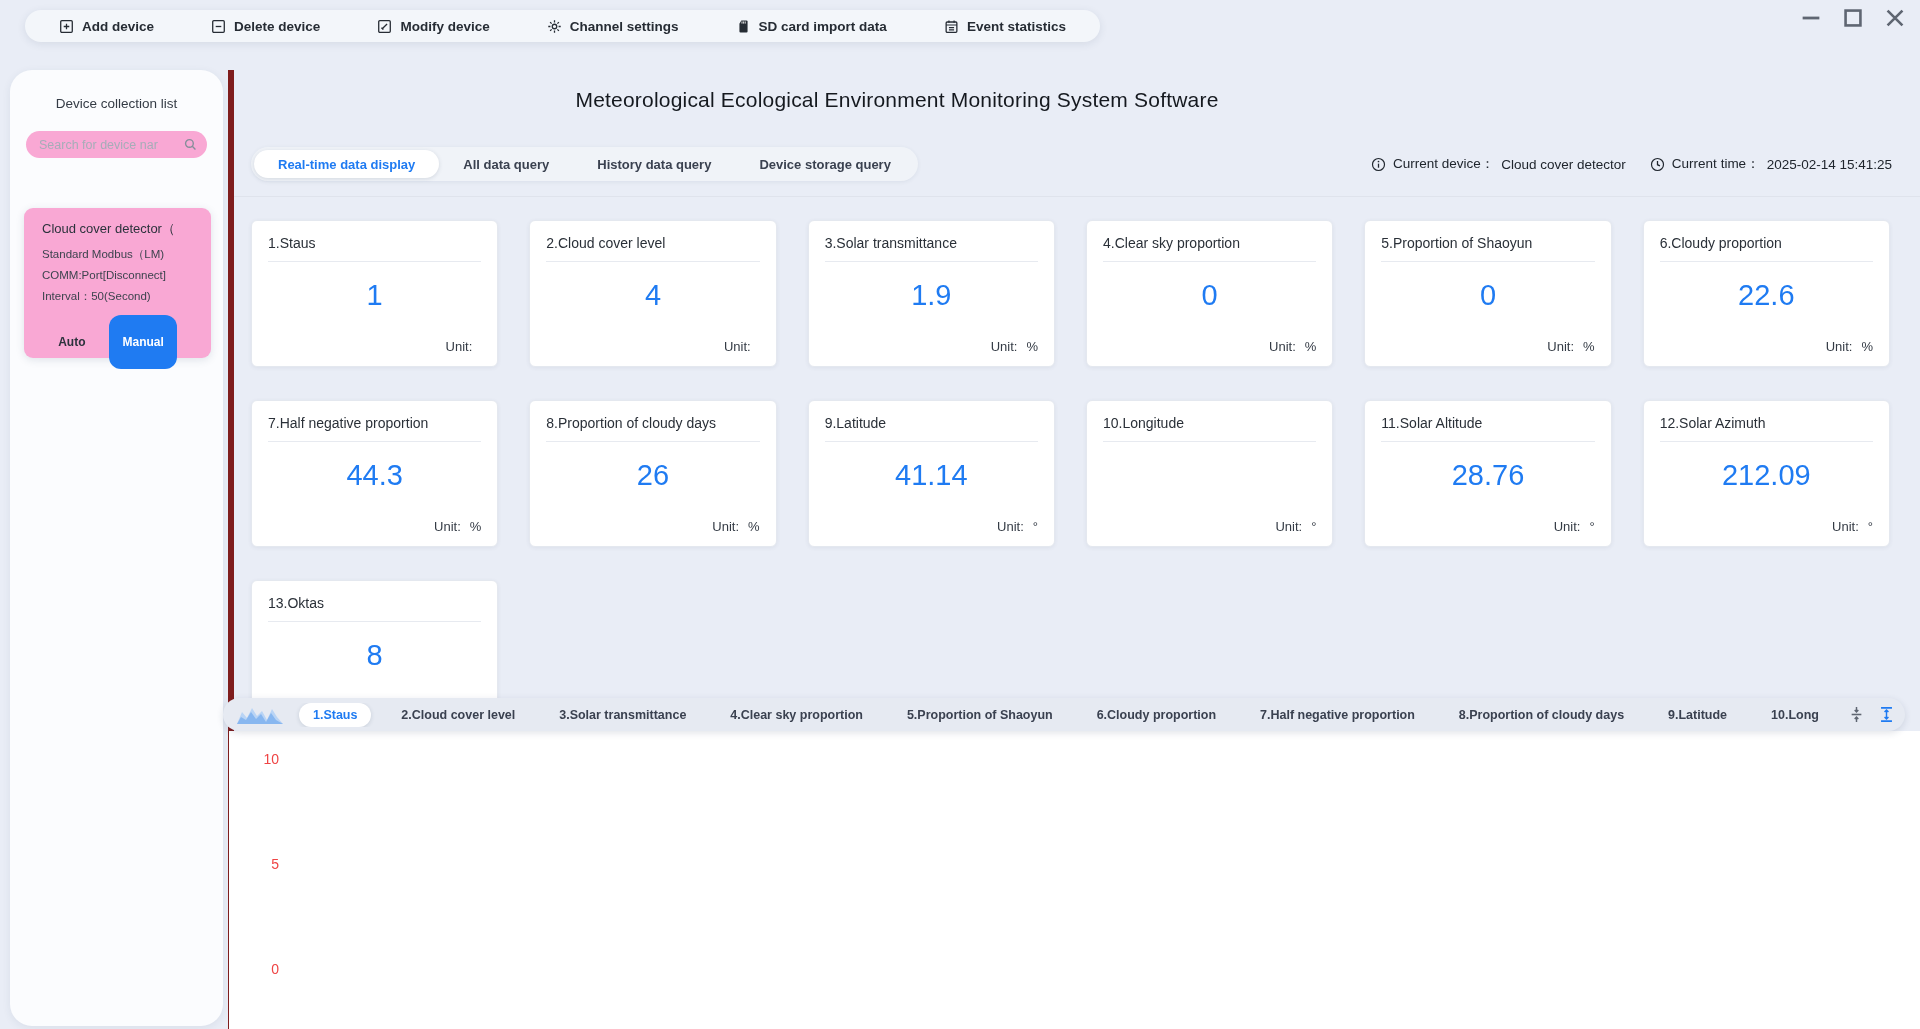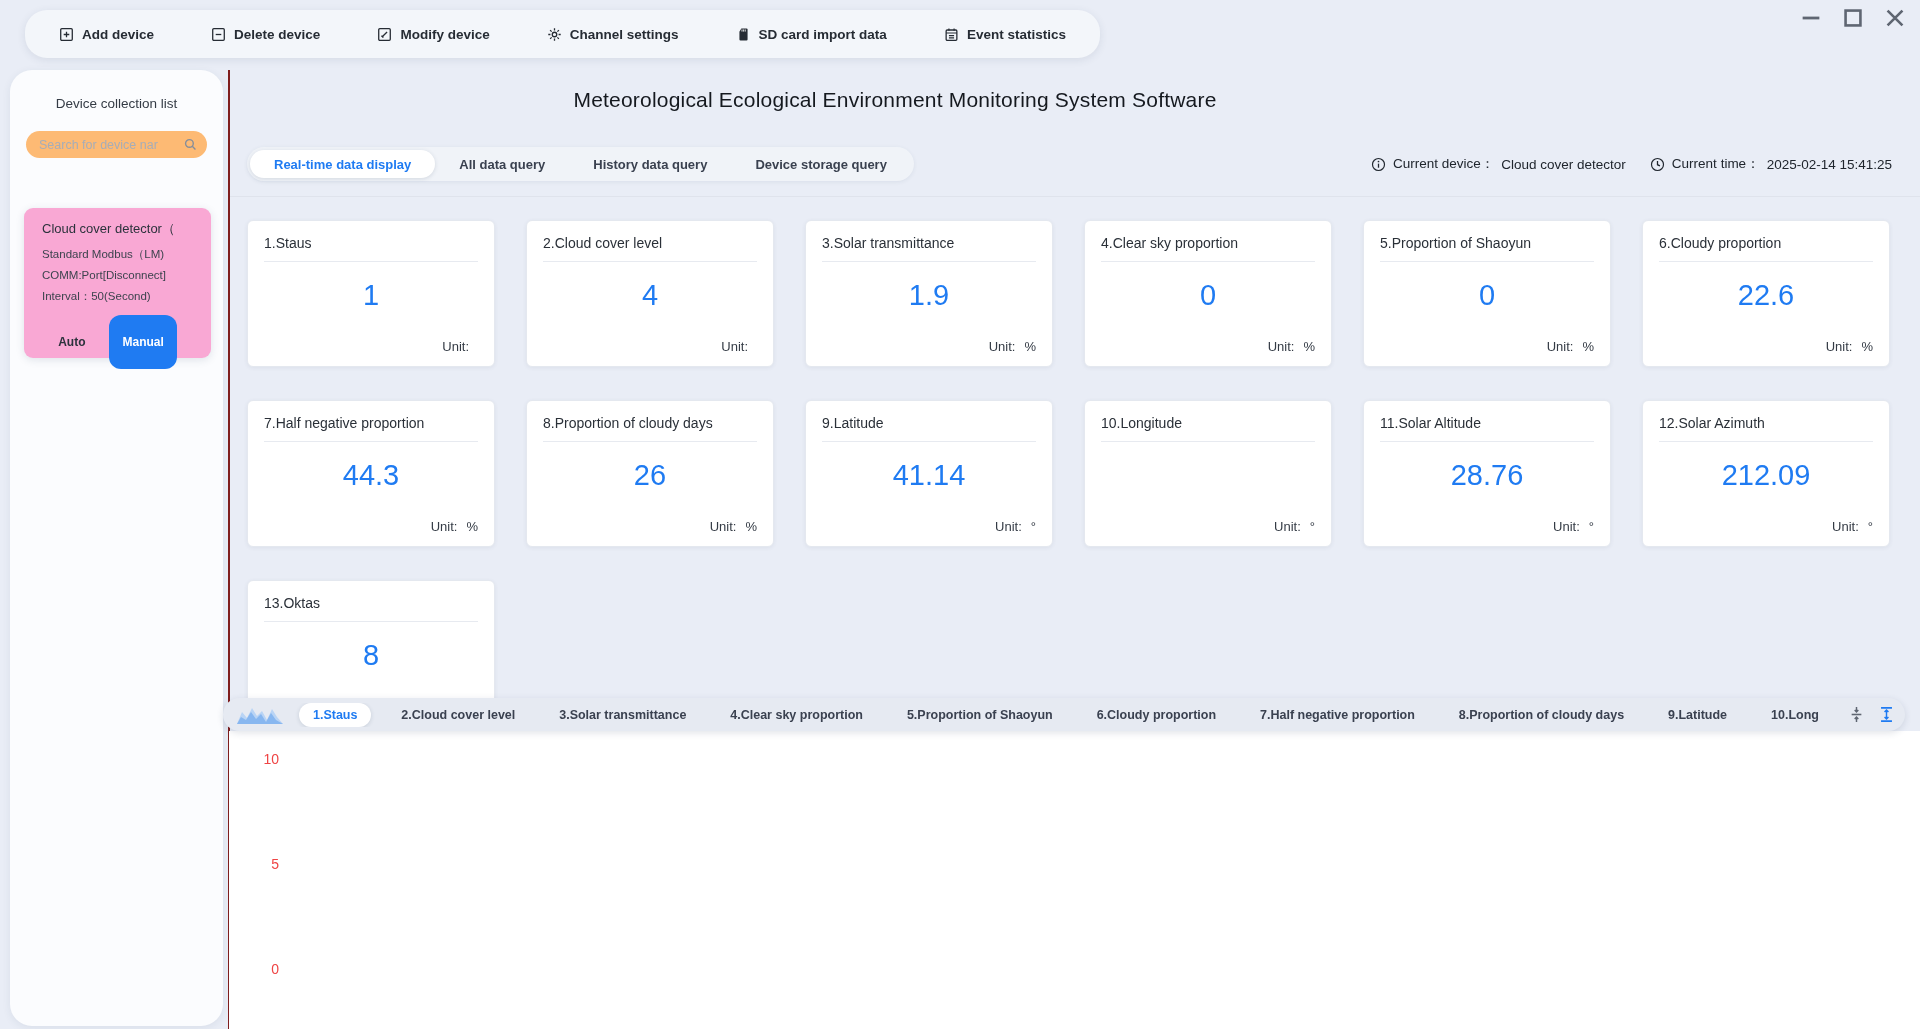--- a/index.html
+++ b/index.html
@@ -1,54 +1,54 @@
 <!DOCTYPE html>
 <html><head>
 <meta charset="utf-8">
 <style>
   * { margin:0; padding:0; box-sizing:border-box; }
   html,body { width:1920px; height:1029px; }
   body { font-family:"Liberation Sans", sans-serif; background:#e9edf6; overflow:hidden; }
   .screen { position:relative; width:1920px; height:1029px; background:#e9edf6; }
 
   
-  .toolbar { position:absolute; left:25px; top:10px; width:1075px; height:48px;
+  .toolbar { position:absolute; left:25px; top:10px; width:1075px; height:32px;
     background:#f3f6fa; border-radius:22px; box-shadow:0 2px 8px rgba(40,60,90,.10);
     display:flex; align-items:center; justify-content:space-between; padding:0 34px; }
   .tb-btn { display:flex; align-items:center; gap:8px; border:none; background:transparent;
     font-family:inherit; font-size:13.5px; font-weight:bold; color:#262c34; cursor:pointer; }
   .tb-btn .ico { width:15px; height:15px; display:inline-flex; }
   .tb-btn .ico svg { width:15px; height:15px; }
 
   .win-controls { position:absolute; right:12px; top:6px; display:flex; gap:16px; }
   .win-btn { width:26px; height:24px; display:flex; align-items:center; justify-content:center;
     background:transparent; border:none; cursor:pointer; }
 
   
   .sidebar { position:absolute; left:10px; top:70px; width:213px; bottom:3px;
     background:#fbfcfe; border-radius:22px; box-shadow:0 2px 8px rgba(40,60,90,.08); }
   .sb-title { margin-top:26px; text-align:center; font-size:13.5px; color:#343b45; }
   .search-wrap { position:relative; margin:20px 16px 0; }
-  .search-input { width:100%; height:27px; border:none; outline:none; background:#fdba74;
+  .search-input { width:100%; height:27px; border:none; outline:none; background:#f9a8d4;
     border-radius:14px; padding:0 30px 0 13px; font-family:inherit; font-size:12.5px; color:#4a5160; }
   .search-input::placeholder { color:#a6adb8; }
   .search-wrap svg { position:absolute; right:9px; top:6px; width:15px; height:15px; }
 
   .dev-card { position:absolute; top:138px; left:14px; right:12px; height:150px;
     background:#f9a8d4; border-radius:9px; box-shadow:0 2px 9px rgba(40,60,90,.13);
     padding:12px 0 0 18px; cursor:pointer; }
   .dev-name { font-size:13px; color:#2c323c; white-space:nowrap; overflow:hidden; margin-bottom:6px; }
   .dev-line { font-size:11.5px; color:#3d434e; line-height:21px; white-space:nowrap; overflow:hidden; }
   .dev-foot { display:flex; align-items:center; justify-content:center; gap:24px; margin:8px 18px 0 0; }
   .auto-lbl { font-size:12px; font-weight:bold; color:#2c323c; cursor:pointer; }
   .manual-pill { background:#1f7bf2; color:#fff; font-size:12px; font-weight:bold;
     border:none; border-radius:12px; padding:20px 13px; font-family:inherit; cursor:pointer; }
 
   
-  .main { position:absolute; left:228px; top:70px; right:0; bottom:0; border-left:2px solid #7f1d1d; }
+  .main { position:absolute; left:228px; top:70px; right:0; bottom:0; border-left:6px solid #7f1d1d; }
   .page-title { position:absolute; top:18px; left:0; right:360px; text-align:center;
     font-size:21px; color:#15191f; letter-spacing:.2px; }
 
   .tab-row { position:absolute; top:77px; left:17px; right:28px; height:34px;
     display:flex; align-items:center; }
   .tabs { display:flex; align-items:flex-start; background:#f0f3f8; border-radius:17px;
     box-shadow:0 1px 4px rgba(40,60,90,.08); padding:3px; height:34px; }
   .tab { border:none; background:transparent; font-family:inherit; font-size:13px; font-weight:bold;
     color:#3a4150; padding:0 24px; height:28px; border-radius:14px; cursor:pointer; white-space:nowrap; }
   .tab.active { background:#ffffff; color:#1f7bf2; box-shadow:0 1px 4px rgba(40,60,90,.15); }

